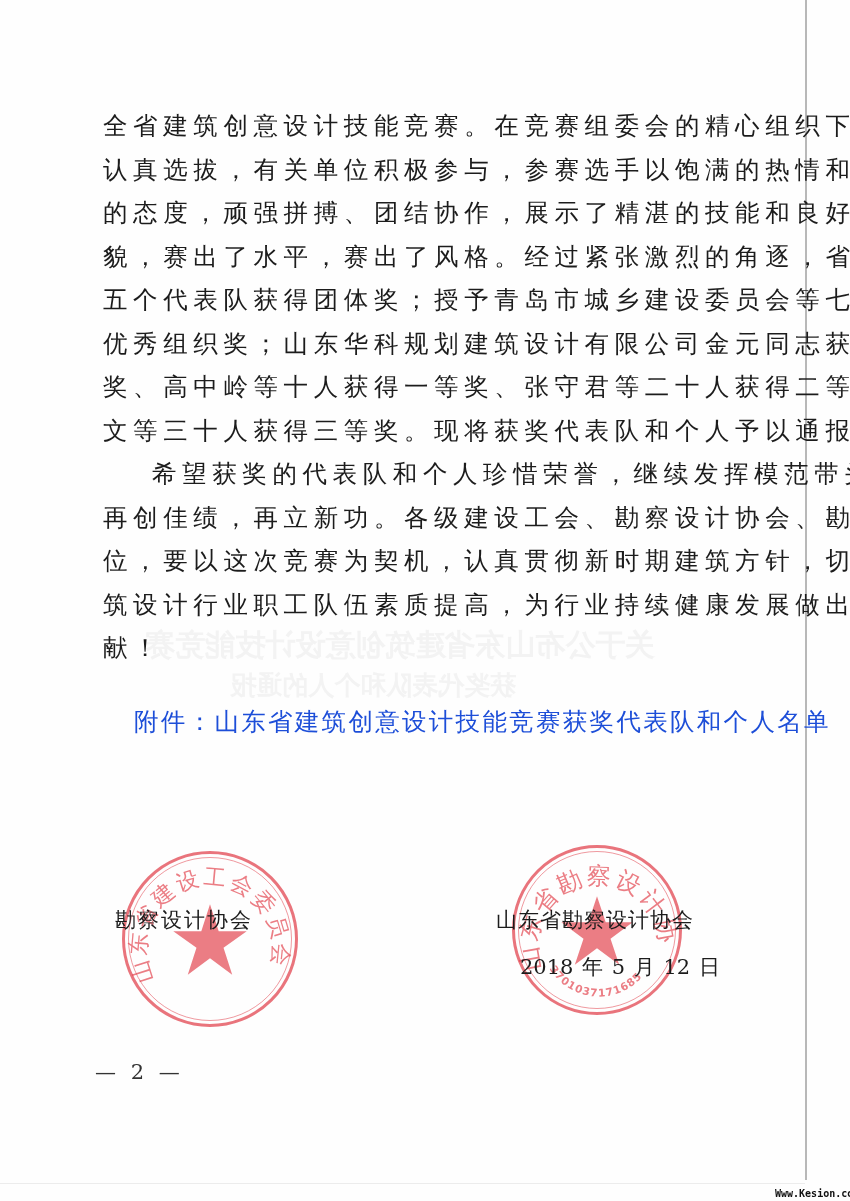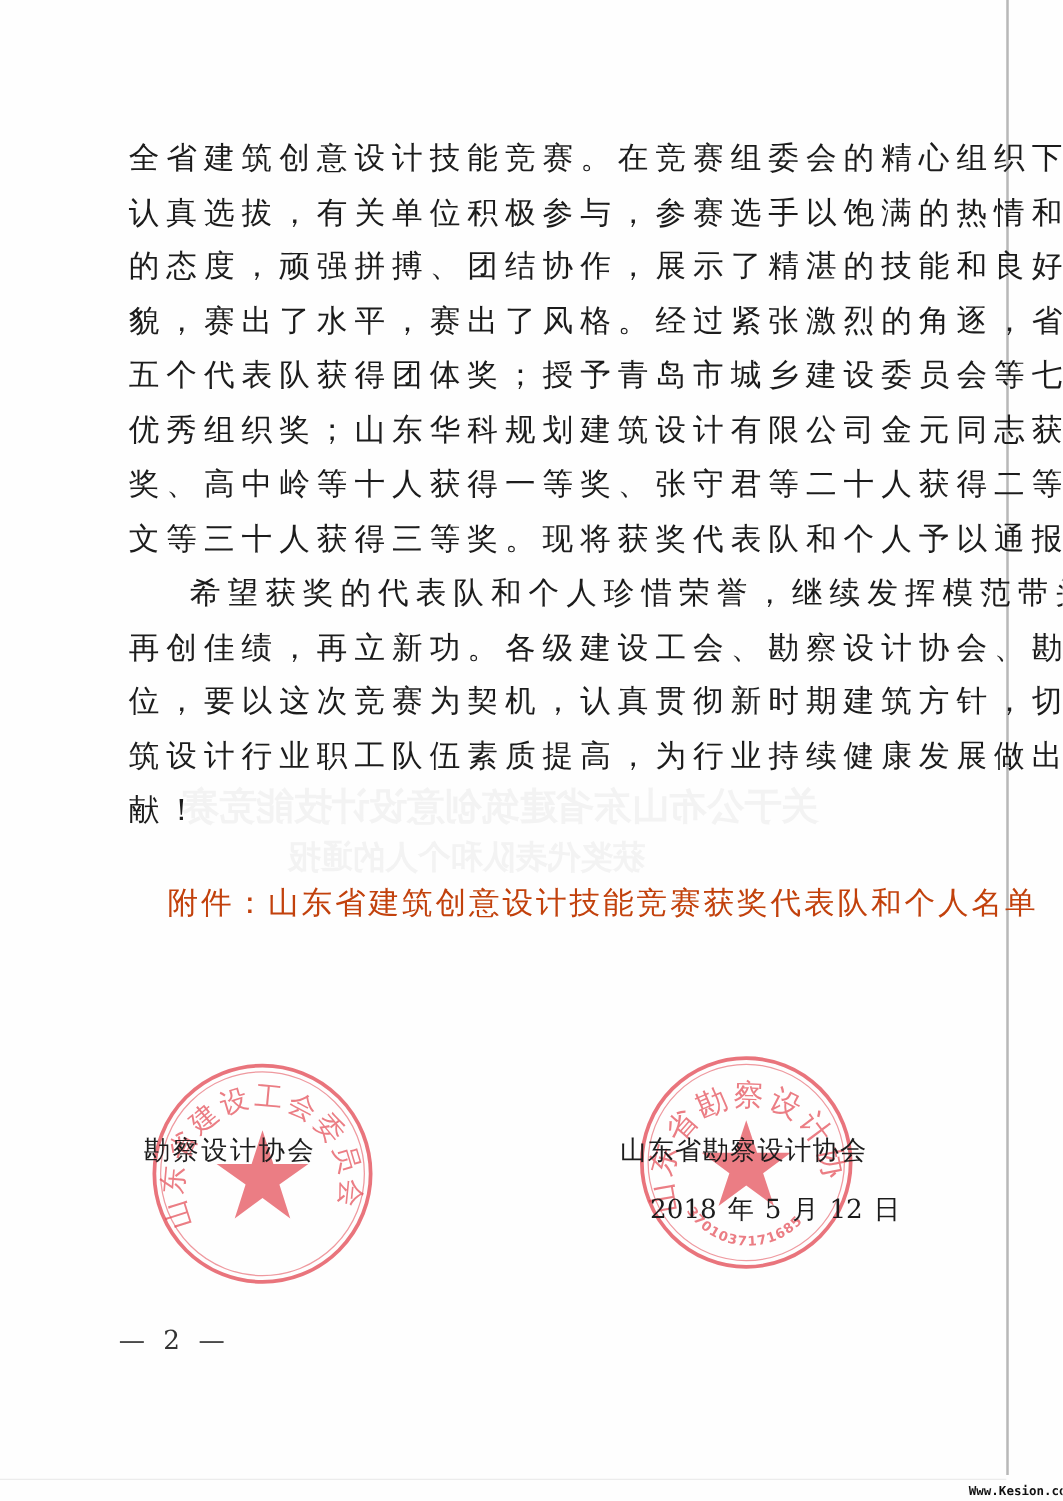--- a/index.html
+++ b/index.html
@@ -55,21 +55,21 @@
     padding-left: 49px;
   }
   .attachment {
     position: absolute;
     left: 134px;
     top: 700px;
     font-size: 24.5px;
     letter-spacing: 2.3px;
     line-height: 43px;
     white-space: nowrap;
-    color: #c2410c;
+    color: #1d4ed8;
   }
   
   .ghost {
     position: absolute;
     color: rgba(120,120,120,0.08);
     font-weight: bold;
     font-size: 30px;
     white-space: nowrap;
     transform: scaleX(-1);
   }

